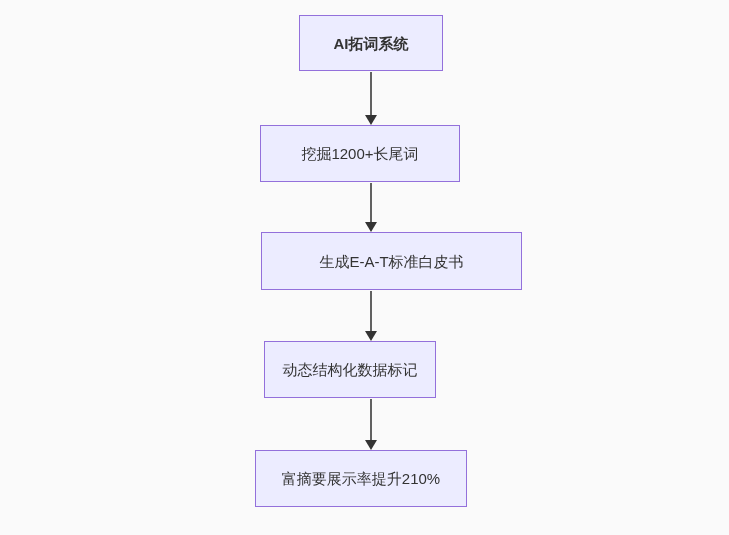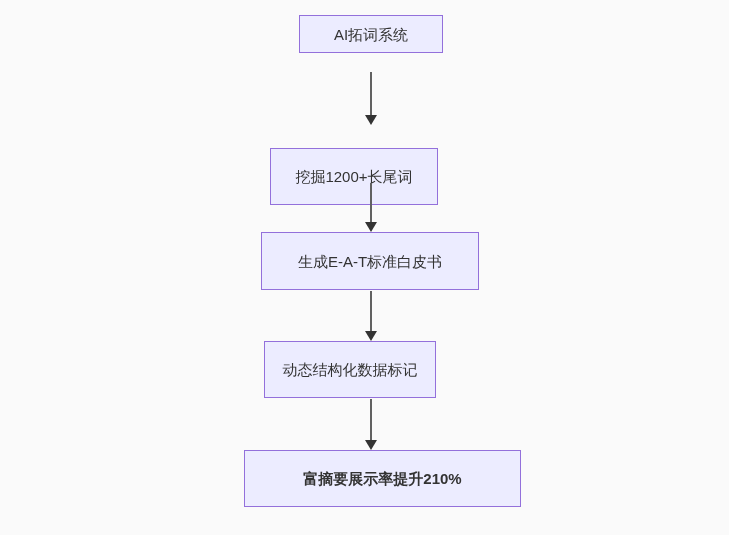--- a/index.html
+++ b/index.html
@@ -24,25 +24,25 @@
     position:absolute;
     display:flex;align-items:center;justify-content:center;
     background:var(--node-fill);
     border:1.5px solid var(--node-border);
     color:var(--node-text);
     font-size:15px;
     line-height:1;
     text-align:center;
     white-space:nowrap;
   }
-  .node-1{left:299px;top:15px;width:144px;height:38px;}
-  .node-2{left:270px;top:125px;width:168px;height:57px;margin-top:23px;}
-  .node-3{left:261px;top:232px;width:218px;height:58px;align-items:center;}
+  .node-1{left:299px;top:15px;width:144px;height:56px;font-weight:bold;}
+  .node-2{left:260px;top:125px;width:200px;height:57px;}
+  .node-3{left:261px;top:232px;width:261px;height:58px;align-items:center;}
   .node-4{left:264px;top:341px;width:172px;height:57px;}
-  .node-5{left:244px;top:450px;width:277px;height:57px;font-weight:bold;}
+  .node-5{left:255px;top:450px;width:212px;height:57px;}
   .arrow{
     position:absolute;
     left:370px;
     width:2px;
     background:var(--edge-line);
   }
   .arrow::after{
     content:"";
     position:absolute;
     left:50%;

